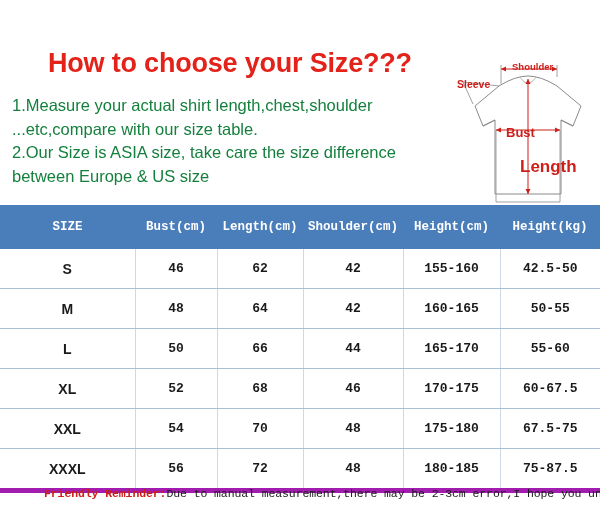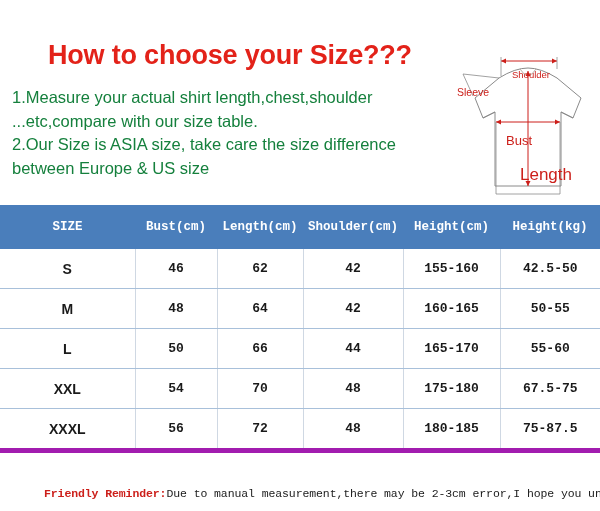--- a/index.html
+++ b/index.html
@@ -13,21 +13,21 @@
     position: relative;
     overflow: hidden;
     font-family: "Liberation Sans", sans-serif;
     -webkit-font-smoothing: antialiased;
   }
 
   
   #top-section {
     position: absolute;
     left: 0;
-    top: 0;
+    top: 8px;
     width: 600px;
     height: 205px;
     background: #ffffff;
   }
 
   #page-title {
     position: absolute;
     left: 48px;
     top: 40px;
     font-size: 27px;
@@ -59,24 +59,23 @@
     top: 26px;
     width: 145px;
     height: 176px;
   }
   #shirt-diagram svg {
     display: block;
   }
   .diagram-label {
     position: absolute;
     color: #cc1f1a;
-    font-weight: normal;
-    font-family: "Liberation Sans", sans-serif;
-    white-space: nowrap;
-    margin-top: 16px;
+    font-weight: bold;
+    font-family: "Liberation Sans", sans-serif;
+    white-space: nowrap;
   }
   #label-shoulder { left: 57px; top: 27px; font-size: 9.5px; }
   #label-sleeve   { left: 2px;  top: 44px; font-size: 10.5px; }
   #label-bust     { left: 51px; top: 91px; font-size: 13px; }
   #label-length   { left: 65px; top: 123px; font-size: 17px; }
 
   
   #size-table {
     position: absolute;
     left: 0;
@@ -226,20 +225,28 @@
       </tr>
       <tr>
         <td class="size-cell">L</td>
         <td>50</td>
         <td>66</td>
         <td>44</td>
         <td>165-170</td>
         <td>55-60</td>
       </tr>
       <tr>
+        <td class="size-cell">XL</td>
+        <td>52</td>
+        <td>68</td>
+        <td>46</td>
+        <td>170-175</td>
+        <td>60-67.5</td>
+      </tr>
+      <tr>
         <td class="size-cell">XXL</td>
         <td>54</td>
         <td>70</td>
         <td>48</td>
         <td>175-180</td>
         <td>67.5-75</td>
       </tr>
       <tr>
         <td class="size-cell">XXXL</td>
         <td>56</td>

